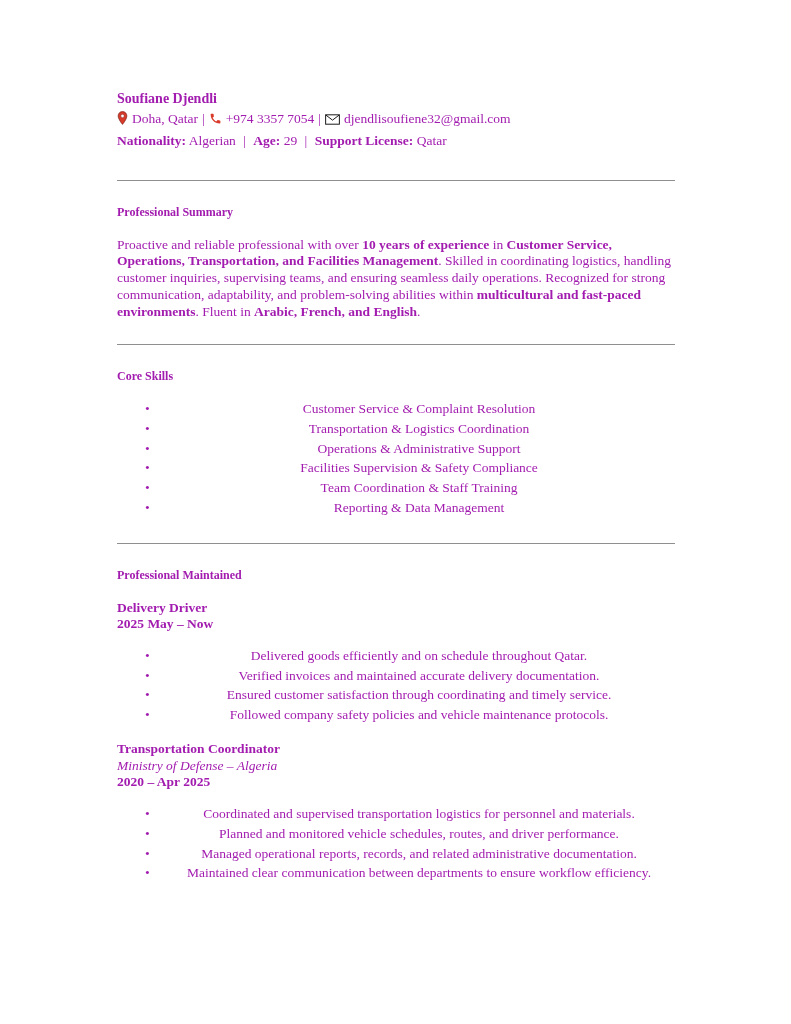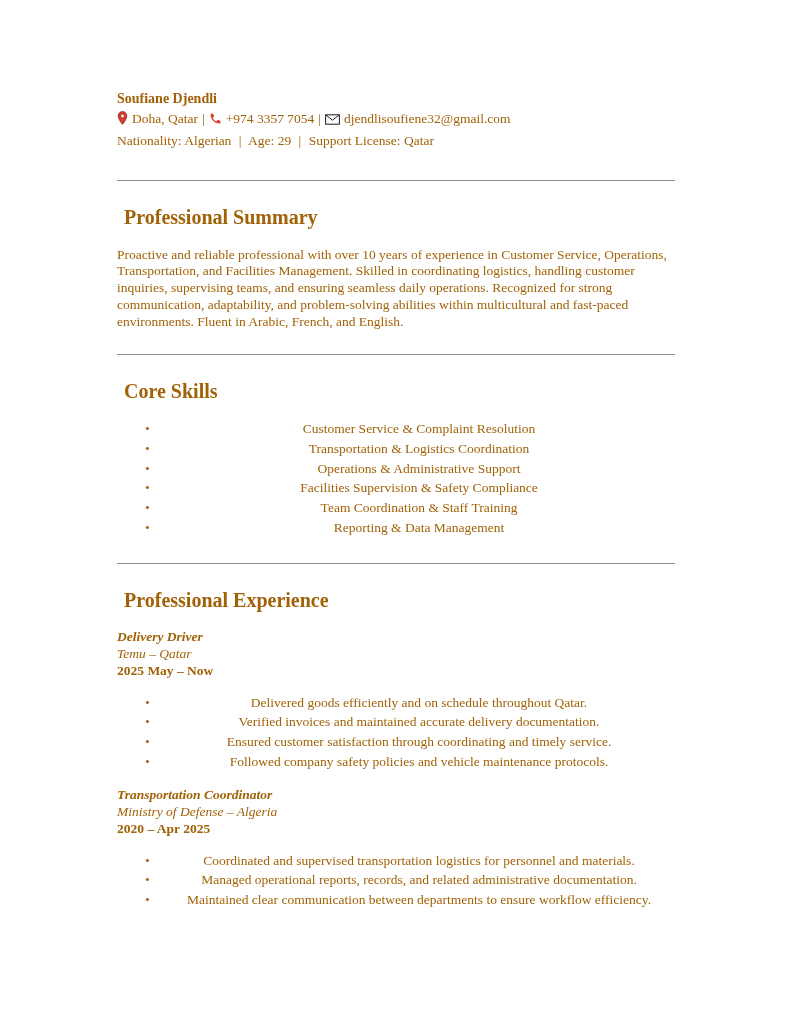--- a/index.html
+++ b/index.html
@@ -10,21 +10,21 @@
   .page {
     position: relative;
     width: 791px;
     height: 1024px;
     box-sizing: border-box;
     background: #ffffff;
     padding: 90px 116px 0 117px;
     font-family: "Liberation Serif", serif;
     font-size: 13.5px;
     line-height: 1.24;
-    color: #a16207;
+    color: #a21caf;
     overflow: hidden;
   }
   .name {
     font-size: 14px;
     font-weight: bold;
     margin: 0;
   }
   .contact-line {
     margin-top: 4px;
     white-space: nowrap;
@@ -42,23 +42,23 @@
   }
   .section-rule {
     border: none;
     border-top: 1px solid #8f8f8f;
     margin: 0;
   }
   .rule-1 { margin-top: 30px; }
   .rule-2 { margin-top: 24px; }
   .rule-3 { margin-top: 26px; }
   .section-heading {
-    font-size: 20px;
+    font-size: 12px;
     font-weight: bold;
-    margin: 24px 0 0 7px;
+    margin: 24px 0 0 0;
   }
   .summary-text {
     margin: 17px 0 0 0;
   }
   ul.bullets {
     list-style: none;
     margin: 17px 0 0 0;
     padding: 0 0 0 28px;
   }
   ul.bullets li {
@@ -71,32 +71,31 @@
     content: "\2022";
     position: absolute;
     left: 0;
     top: 0;
   }
   .job {
     margin-top: 17px;
   }
   .job-title {
     font-weight: bold;
-    font-style: italic;
   }
   .job-company {
     font-style: italic;
   }
   .job-dates {
     font-weight: bold;
   }
   .job ul.bullets {
     margin-top: 15px;
   }
-  b { font-weight: normal; }
+  b { font-weight: bold; }
 </style>
 </head>
 <body>
 
 <div class="page">
 
   <div>
     <p class="name">Soufiane Djendli</p>
 
     <div class="contact-line">
@@ -140,39 +139,39 @@
       <li>Operations &amp; Administrative Support</li>
       <li>Facilities Supervision &amp; Safety Compliance</li>
       <li>Team Coordination &amp; Staff Training</li>
       <li>Reporting &amp; Data Management</li>
     </ul>
   </div>
 
   <hr class="section-rule rule-3">
 
   <div>
-    <p class="section-heading">Professional Experience</p>
+    <p class="section-heading">Professional Maintained</p>
 
     <div class="job">
       <div class="job-title">Delivery Driver</div>
-      <div class="job-company">Temu – Qatar</div>
       <div class="job-dates">2025 May – Now</div>
       <ul class="bullets">
         <li>Delivered goods efficiently and on schedule throughout Qatar.</li>
         <li>Verified invoices and maintained accurate delivery documentation.</li>
         <li>Ensured customer satisfaction through coordinating and timely service.</li>
         <li>Followed company safety policies and vehicle maintenance protocols.</li>
       </ul>
     </div>
 
     <div class="job">
       <div class="job-title">Transportation Coordinator</div>
       <div class="job-company">Ministry of Defense – Algeria</div>
       <div class="job-dates">2020 – Apr 2025</div>
       <ul class="bullets">
         <li>Coordinated and supervised transportation logistics for personnel and materials.</li>
+        <li>Planned and monitored vehicle schedules, routes, and driver performance.</li>
         <li>Managed operational reports, records, and related administrative documentation.</li>
         <li>Maintained clear communication between departments to ensure workflow efficiency.</li>
       </ul>
     </div>
   </div>
 
 </div>
 
 </body></html>

